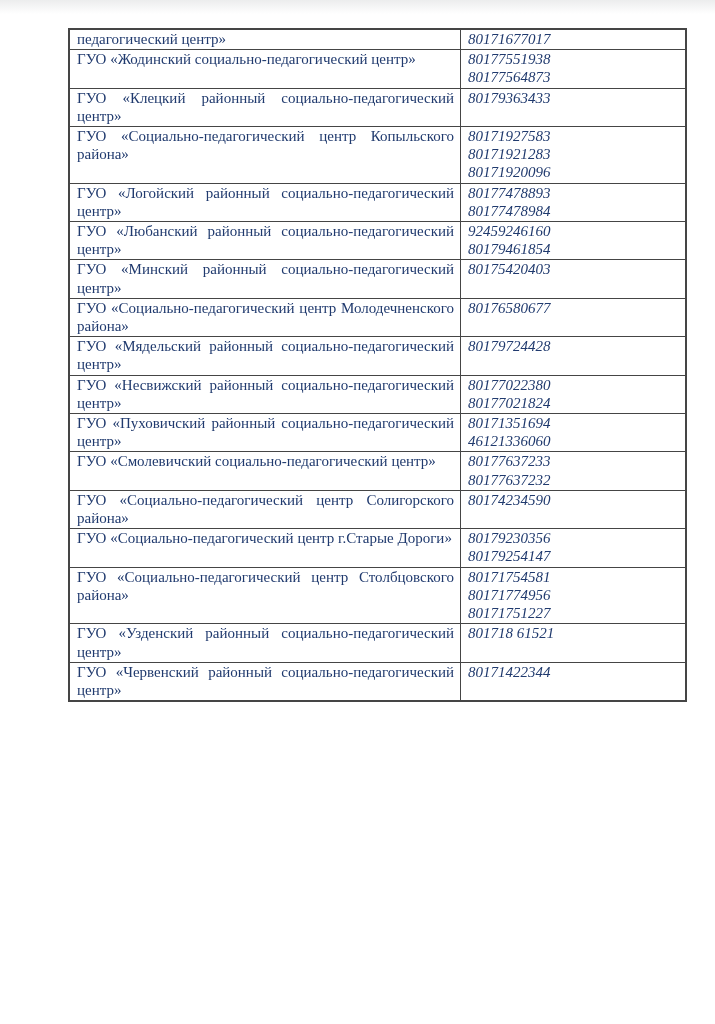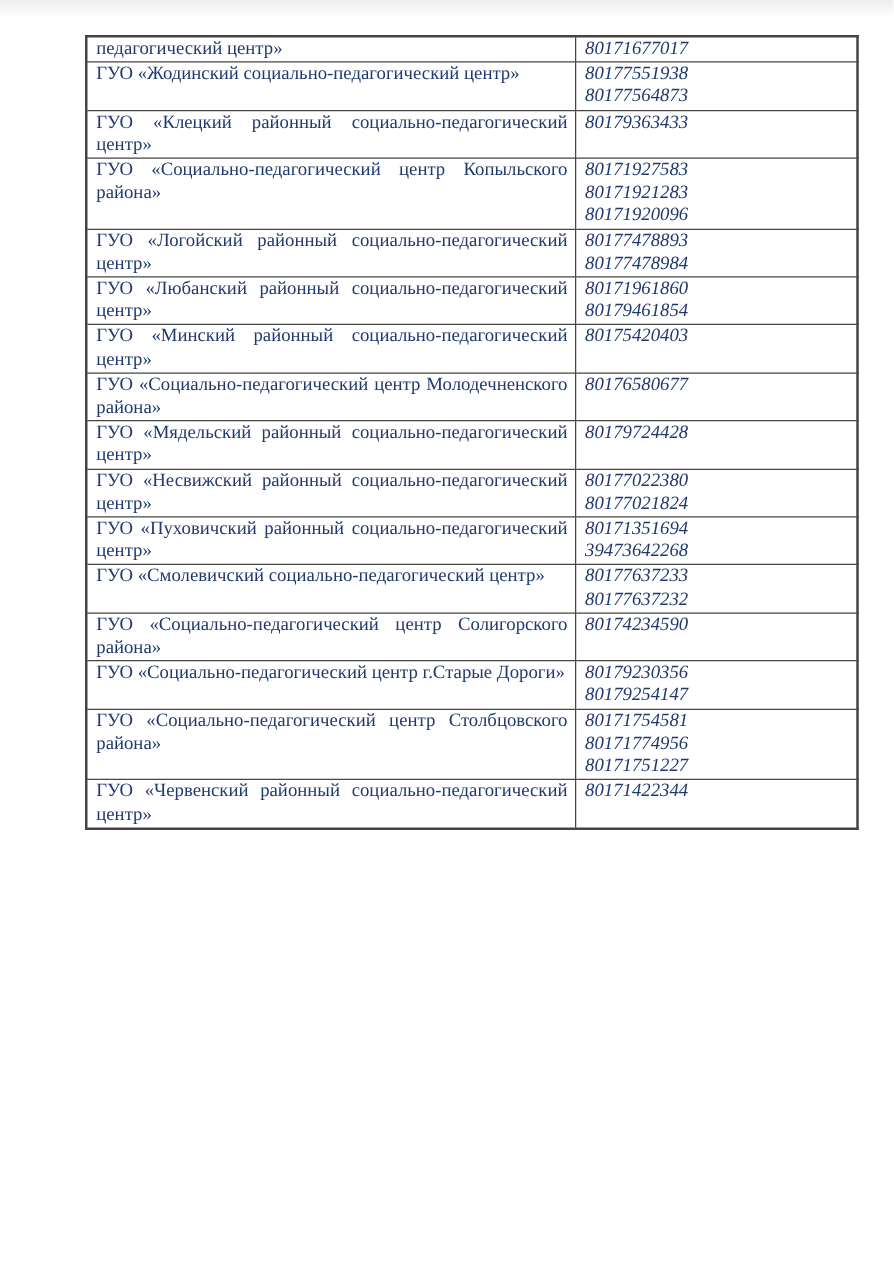--- a/index.html
+++ b/index.html
@@ -90,21 +90,21 @@
         <tr>
     <td class="org-name">ГУО «Логойский районный социально-педагогический центр»</td>
     <td class="phones">
             <div class="phone-line">80177478893</div>
             <div class="phone-line">80177478984</div>
           </td>
   </tr>
         <tr>
     <td class="org-name">ГУО «Любанский районный социально-педагогический центр»</td>
     <td class="phones">
-            <div class="phone-line">80171961860</div>
+            <div class="phone-line">92459246160</div>
             <div class="phone-line">80179461854</div>
           </td>
   </tr>
         <tr>
     <td class="org-name">ГУО «Минский районный социально-педагогический центр»</td>
     <td class="phones">
             <div class="phone-line">80175420403</div>
           </td>
   </tr>
         <tr>
@@ -123,21 +123,21 @@
     <td class="org-name">ГУО «Несвижский районный социально-педагогический центр»</td>
     <td class="phones">
             <div class="phone-line">80177022380</div>
             <div class="phone-line">80177021824</div>
           </td>
   </tr>
         <tr>
     <td class="org-name">ГУО «Пуховичский районный социально-педагогический центр»</td>
     <td class="phones">
             <div class="phone-line">80171351694</div>
-            <div class="phone-line">39473642268</div>
+            <div class="phone-line">46121336060</div>
           </td>
   </tr>
         <tr>
     <td class="org-name">ГУО «Смолевичский социально-педагогический центр»</td>
     <td class="phones">
             <div class="phone-line">80177637233</div>
             <div class="phone-line">80177637232</div>
           </td>
   </tr>
         <tr>
@@ -155,20 +155,26 @@
   </tr>
         <tr>
     <td class="org-name">ГУО «Социально-педагогический центр Столбцовского района»</td>
     <td class="phones">
             <div class="phone-line">80171754581</div>
             <div class="phone-line">80171774956</div>
             <div class="phone-line">80171751227</div>
           </td>
   </tr>
         <tr>
+    <td class="org-name">ГУО «Узденский районный социально-педагогический центр»</td>
+    <td class="phones">
+            <div class="phone-line">801718 61521</div>
+          </td>
+  </tr>
+        <tr>
     <td class="org-name">ГУО «Червенский районный социально-педагогический центр»</td>
     <td class="phones">
             <div class="phone-line">80171422344</div>
           </td>
   </tr>
       </tbody>
   </table>
 </div>
 
 </body></html>

